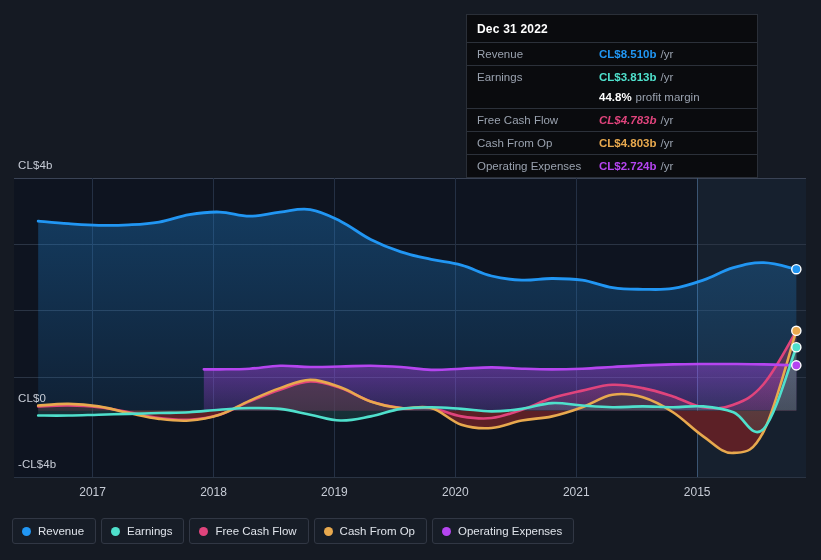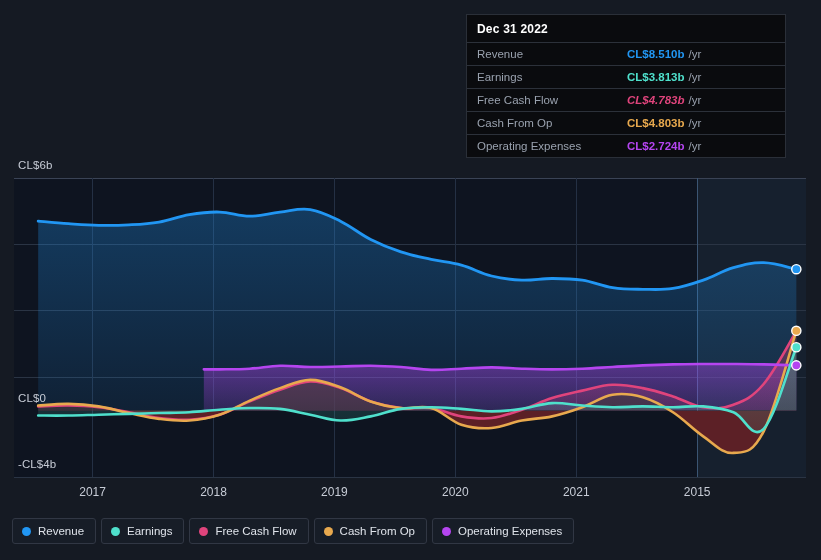--- a/index.html
+++ b/index.html
@@ -51,21 +51,21 @@
     color: #c7ccd6;
     transform: translateX(-50%);
     white-space: nowrap;
   }
 
   
   #tooltip {
     position: absolute;
     left: 466px;
     top: 14px;
-    width: 320px;
+    width: 292px;
     background: #0a0b0e;
     border: 1px solid #2a2f38;
     box-sizing: border-box;
     padding: 0;
   }
   #tooltip .tt-title {
     font-size: 12px;
     font-weight: bold;
     color: #ffffff;
     padding: 7px 10px 6px 10px;
@@ -82,21 +82,20 @@
   #tooltip .tt-row.no-line { border-top: none; padding-top: 2px; }
   #tooltip .tt-key {
     color: #9aa2af;
     width: 122px;
     flex: none;
     white-space: nowrap;
   }
   #tooltip .tt-val {
     font-weight: bold;
     white-space: nowrap;
-    margin-left: 28px;
   }
   #tooltip .tt-unit {
     color: #9aa2af;
     font-weight: normal;
     margin-left: 4px;
   }
   #tooltip .tt-sub {
     color: #9aa2af;
     font-weight: normal;
     margin-left: 4px;
@@ -191,21 +190,21 @@
       <path d="M 38.18 405.57 C 43.85 405.26, 57.08 403.76, 68.41 403.91 C 79.75 404.07, 87.31 404.69, 98.64 406.40 C 109.98 408.12, 117.53 410.71, 128.87 413.05 C 140.21 415.38, 147.76 417.46, 159.10 418.86 C 170.44 420.26, 177.99 421.30, 189.33 420.52 C 200.66 419.74, 208.22 418.45, 219.56 414.71 C 230.89 410.97, 238.45 405.57, 249.79 400.59 C 261.12 395.61, 268.68 392.02, 280.02 388.13 C 291.35 384.24, 298.91 379.98, 310.24 379.83 C 321.58 379.67, 329.14 383.25, 340.47 387.30 C 351.81 391.35, 359.37 397.53, 370.70 401.42 C 382.04 405.31, 389.60 406.82, 400.93 408.06 C 412.27 409.31, 419.82 404.95, 431.16 408.06 C 442.50 411.18, 450.05 420.94, 461.39 424.68 C 472.73 428.41, 480.28 428.78, 491.62 428.00 C 502.95 427.22, 510.51 422.70, 521.85 420.52 C 533.18 418.34, 540.74 418.86, 552.08 416.37 C 563.41 413.88, 570.97 411.28, 582.31 407.23 C 593.64 403.18, 601.20 396.64, 612.53 394.77 C 623.87 392.91, 631.43 394.00, 642.76 397.27 C 654.10 400.54, 661.66 404.90, 672.99 412.22 C 684.33 419.54, 691.89 428.67, 703.22 436.30 C 714.56 443.93, 722.11 453.85, 733.45 452.91 C 744.79 451.98, 751.89 454.21, 763.68 431.32 C 775.47 408.43, 790.21 349.67, 796.33 330.82" fill="none" stroke="#e8a94e" stroke-width="2.6" stroke-linecap="round" stroke-linejoin="round"></path>
       <path d="M 203.84 369.36 C 206.79 369.36, 210.94 369.48, 219.56 369.36 C 228.17 369.24, 238.45 369.38, 249.79 368.70 C 261.12 368.01, 268.68 366.02, 280.02 365.71 C 291.35 365.39, 298.91 366.88, 310.24 367.03 C 321.58 367.19, 329.14 366.79, 340.47 366.54 C 351.81 366.29, 359.37 365.61, 370.70 365.71 C 382.04 365.80, 389.60 366.26, 400.93 367.03 C 412.27 367.81, 419.82 369.55, 431.16 369.86 C 442.50 370.17, 450.05 369.16, 461.39 368.70 C 472.73 368.23, 480.28 367.37, 491.62 367.37 C 502.95 367.37, 510.51 368.32, 521.85 368.70 C 533.18 369.07, 540.74 369.36, 552.08 369.36 C 563.41 369.36, 570.97 369.13, 582.31 368.70 C 593.64 368.26, 601.20 367.66, 612.53 367.03 C 623.87 366.41, 631.43 365.87, 642.76 365.37 C 654.10 364.88, 661.66 364.63, 672.99 364.38 C 684.33 364.13, 691.89 364.11, 703.22 364.04 C 714.56 363.98, 722.11 363.98, 733.45 364.04 C 744.79 364.11, 751.89 364.13, 763.68 364.38 C 775.47 364.63, 790.21 365.19, 796.33 365.37" fill="none" stroke="#b545f0" stroke-width="2.6" stroke-linecap="round" stroke-linejoin="round"></path>
       <path d="M 38.18 415.54 C 43.85 415.54, 57.08 415.69, 68.41 415.54 C 79.75 415.38, 87.31 415.02, 98.64 414.71 C 109.98 414.40, 117.53 414.19, 128.87 413.88 C 140.21 413.57, 147.76 413.36, 159.10 413.05 C 170.44 412.74, 177.99 412.84, 189.33 412.22 C 200.66 411.59, 208.22 410.50, 219.56 409.73 C 230.89 408.95, 238.45 408.22, 249.79 408.06 C 261.12 407.91, 268.68 407.65, 280.02 408.89 C 291.35 410.14, 298.91 412.53, 310.24 414.71 C 321.58 416.89, 329.14 420.21, 340.47 420.52 C 351.81 420.83, 359.37 418.55, 370.70 416.37 C 382.04 414.19, 389.60 410.61, 400.93 408.89 C 412.27 407.18, 419.82 407.23, 431.16 407.23 C 442.50 407.23, 450.05 408.12, 461.39 408.89 C 472.73 409.67, 480.28 411.39, 491.62 411.39 C 502.95 411.39, 510.51 410.45, 521.85 408.89 C 533.18 407.34, 540.74 403.70, 552.08 403.08 C 563.41 402.46, 570.97 404.79, 582.31 405.57 C 593.64 406.35, 601.20 407.08, 612.53 407.23 C 623.87 407.39, 631.43 406.40, 642.76 406.40 C 654.10 406.40, 661.66 407.23, 672.99 407.23 C 684.33 407.23, 691.89 405.47, 703.22 406.40 C 714.56 407.34, 722.11 408.01, 733.45 412.22 C 744.79 416.42, 751.89 441.01, 763.68 428.83 C 775.47 416.65, 790.21 362.56, 796.33 347.27" fill="none" stroke="#4fe0cc" stroke-width="2.6" stroke-linecap="round" stroke-linejoin="round"></path>
       <path d="M 38.18 221.19 C 43.85 221.66, 57.08 222.90, 68.41 223.68 C 79.75 224.46, 87.31 225.12, 98.64 225.34 C 109.98 225.56, 117.53 225.47, 128.87 224.84 C 140.21 224.22, 147.76 223.95, 159.10 222.02 C 170.44 220.09, 177.99 216.41, 189.33 214.54 C 200.66 212.68, 208.22 211.74, 219.56 212.05 C 230.89 212.36, 238.45 216.21, 249.79 216.21 C 261.12 216.21, 268.68 213.30, 280.02 212.05 C 291.35 210.81, 298.91 207.85, 310.24 209.56 C 321.58 211.27, 329.14 215.58, 340.47 221.19 C 351.81 226.80, 359.37 233.70, 370.70 239.46 C 382.04 245.22, 389.60 248.18, 400.93 251.92 C 412.27 255.66, 419.82 256.90, 431.16 259.39 C 442.50 261.89, 450.05 262.09, 461.39 265.21 C 472.73 268.32, 480.28 273.20, 491.62 276.01 C 502.95 278.81, 510.51 279.69, 521.85 280.16 C 533.18 280.63, 540.74 278.50, 552.08 278.50 C 563.41 278.50, 570.97 278.45, 582.31 280.16 C 593.64 281.87, 601.20 285.92, 612.53 287.63 C 623.87 289.35, 631.43 289.14, 642.76 289.29 C 654.10 289.45, 661.66 290.18, 672.99 288.46 C 684.33 286.75, 691.89 284.05, 703.22 280.16 C 714.56 276.27, 722.11 270.97, 733.45 267.70 C 744.79 264.43, 751.89 262.44, 763.68 262.72 C 775.47 263.00, 790.21 267.98, 796.33 269.20" fill="none" stroke="#2196f3" stroke-width="2.8" stroke-linecap="round" stroke-linejoin="round"></path>
       <circle cx="796.3267175572335" cy="269.19500000000005" r="4.6" fill="#2196f3" stroke="#ffffff" stroke-width="1.4"></circle>
       <circle cx="796.3267175572335" cy="330.8222222222222" r="4.6" fill="#e8a94e" stroke="#ffffff" stroke-width="1.4"></circle>
       <circle cx="796.3267175572335" cy="347.26722222222224" r="4.6" fill="#4fe0cc" stroke="#ffffff" stroke-width="1.4"></circle>
       <circle cx="796.3267175572335" cy="365.37333333333333" r="4.6" fill="#b545f0" stroke="#ffffff" stroke-width="1.4"></circle>
     </svg>
 
-  <div class="axis-label y-top">CL$6b</div>
+  <div class="axis-label y-top">CL$4b</div>
   <div class="axis-label y-zero">CL$0</div>
   <div class="axis-label y-bot">-CL$4b</div>
 
   <div id="x-axis">
       <div class="x-label" style="left: 92.5954px;">2017</div>
       <div class="x-label" style="left: 213.511px;">2018</div>
       <div class="x-label" style="left: 334.427px;">2019</div>
       <div class="x-label" style="left: 455.344px;">2020</div>
       <div class="x-label" style="left: 576.26px;">2021</div>
       <div class="x-label" style="left: 697.176px;">2015</div>
@@ -217,20 +216,25 @@
         <div class="tt-row">
           <div class="tt-key">Revenue</div>
           <div class="tt-val" style="color: rgb(33, 150, 243);">CL$8.510b</div>
           <span class="tt-unit">/yr</span>
         </div>
         <div class="tt-row">
           <div class="tt-key">Earnings</div>
           <div class="tt-val" style="color: rgb(79, 224, 204);">CL$3.813b</div>
           <span class="tt-unit">/yr</span>
         </div>
+        <div class="tt-row no-line">
+          <div class="tt-key"></div>
+          <div class="tt-val" style="color: rgb(255, 255, 255);">44.8%</div>
+          <span class="tt-sub">profit margin</span>
+        </div>
         <div class="tt-row">
           <div class="tt-key">Free Cash Flow</div>
           <div class="tt-val" style="color: rgb(224, 68, 124); font-style: italic;">CL$4.783b</div>
           <span class="tt-unit">/yr</span>
         </div>
         <div class="tt-row">
           <div class="tt-key">Cash From Op</div>
           <div class="tt-val" style="color: rgb(232, 169, 78);">CL$4.803b</div>
           <span class="tt-unit">/yr</span>
         </div>

